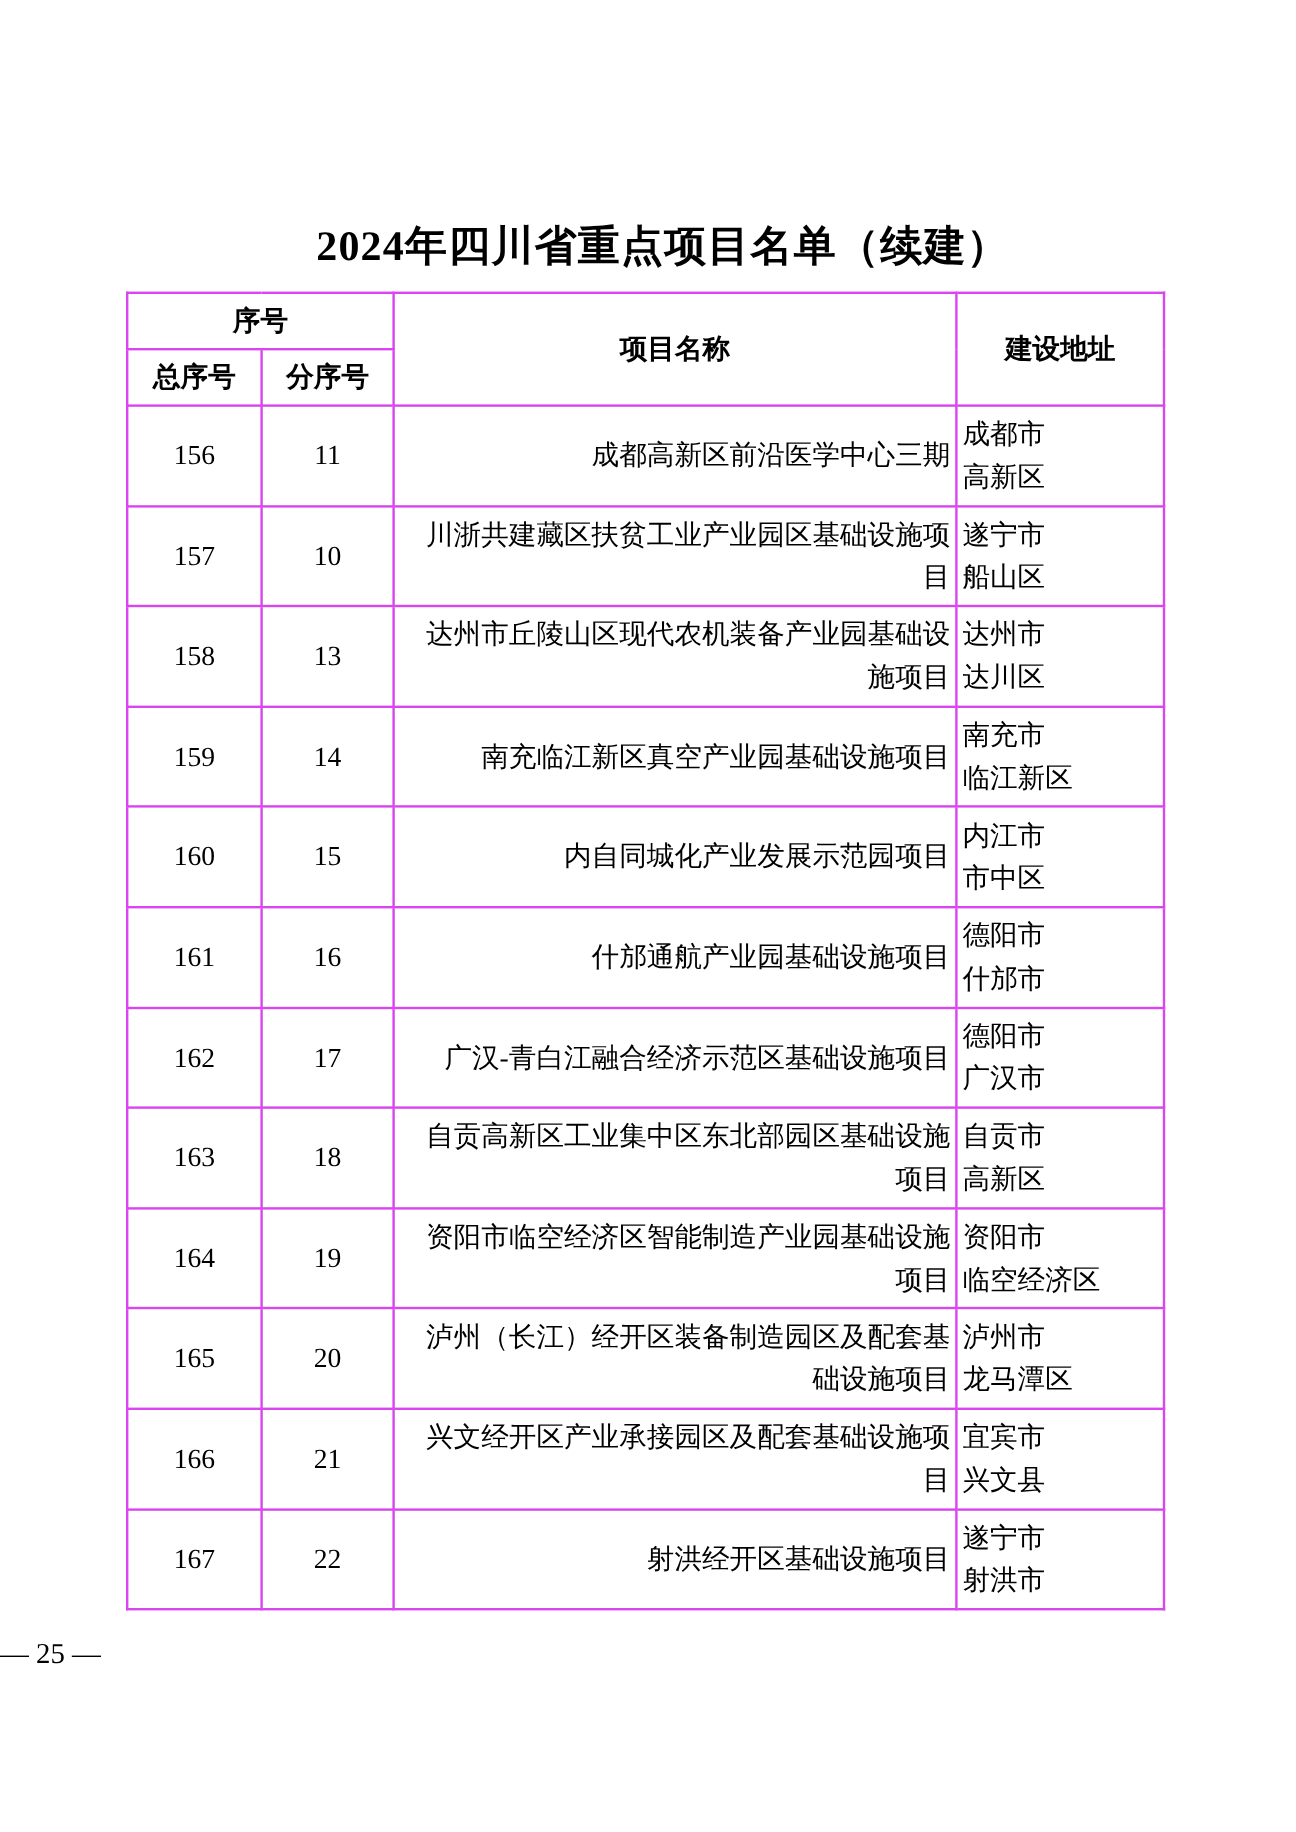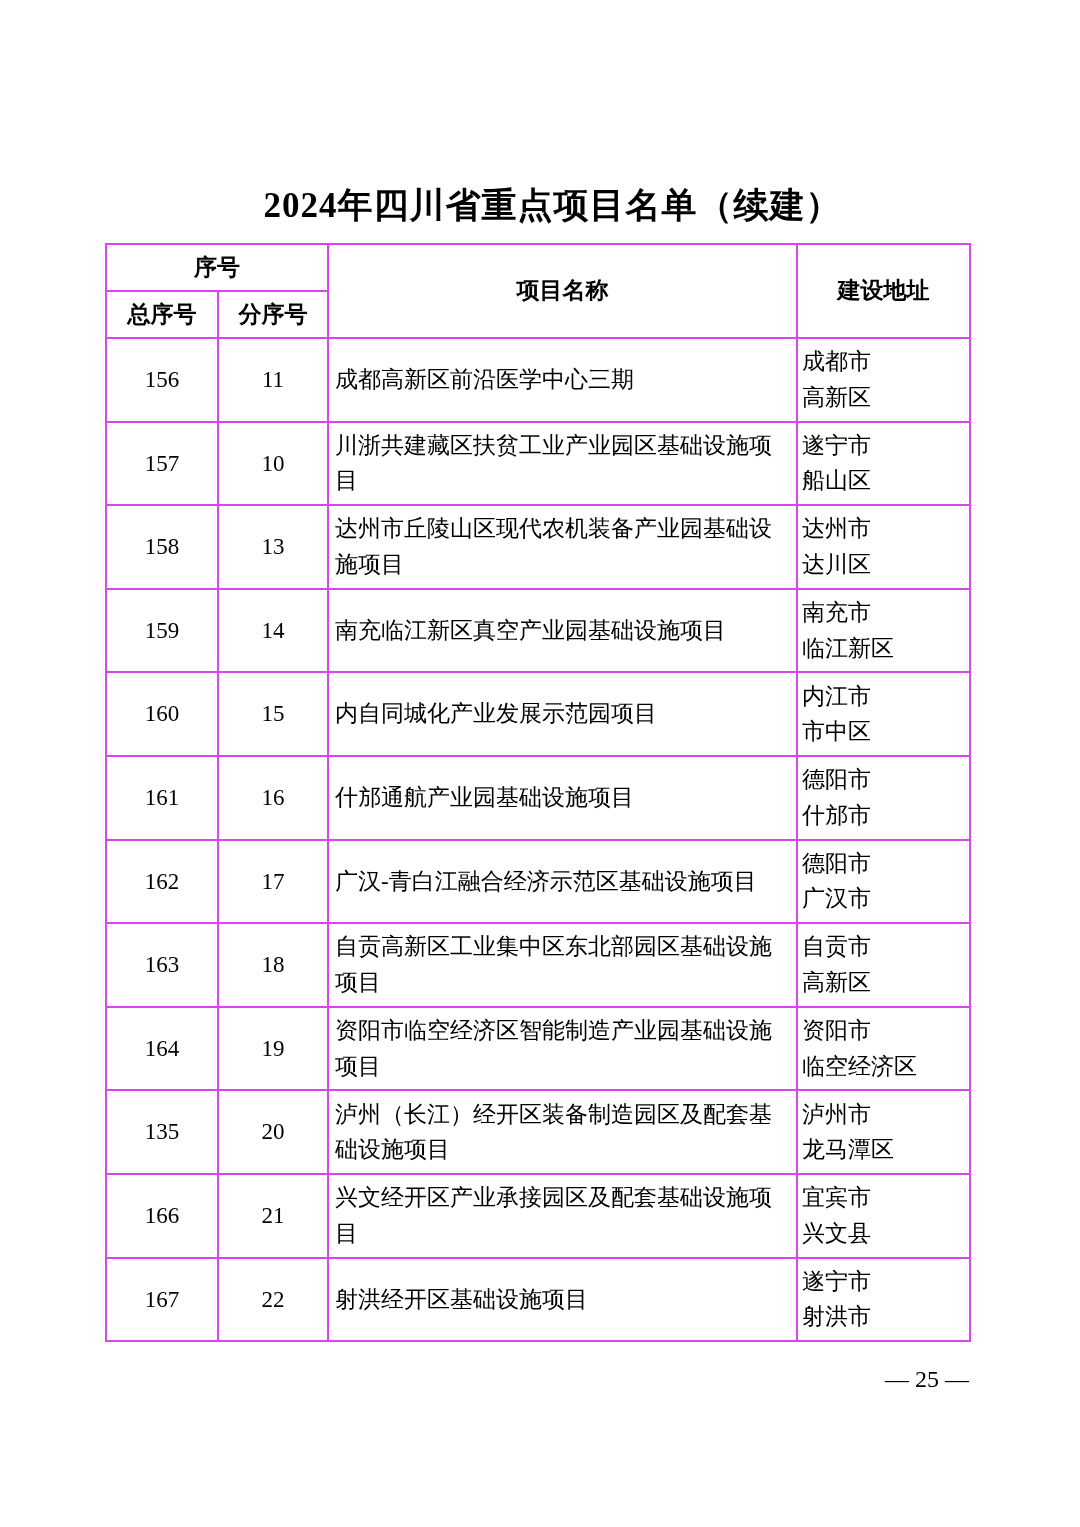--- a/index.html
+++ b/index.html
@@ -54,36 +54,36 @@
   }
   table.projects tbody td {
     height: 83.6px;
     font-family: "Liberation Serif", "DejaVu Serif", serif;
   }
   td.num-cell {
     text-align: center;
     margin-top: 24px;
   }
   td.project-cell {
-    text-align: left;
+    text-align: right;
     padding: 4px 4px 4px 6px;
     word-break: break-all;
     line-height: 1.6;
   }
   td.addr-cell {
     text-align: left;
     line-height: 1.8;
     padding: 2px 4px;
   }
   .page-number {
     position: absolute;
     top: 1366px;
     left: 0;
     width: 969px;
-    text-align: right;
+    text-align: left;
     font-size: 24px;
     font-family: "Liberation Serif", "DejaVu Serif", serif;
   }
 </style>
 </head>
 <body>
 
 <div class="page">
 
   <div class="doc-title">2024年四川省重点项目名单（续建）</div>
@@ -182,21 +182,21 @@
       <tr>
         <td class="num-cell">164</td>
         <td class="num-cell">19</td>
         <td class="project-cell">资阳市临空经济区智能制造产业园基础设施项目</td>
         <td class="addr-cell">
           <div>资阳市</div>
           <div>临空经济区</div>
         </td>
       </tr>
       <tr>
-        <td class="num-cell">135</td>
+        <td class="num-cell">165</td>
         <td class="num-cell">20</td>
         <td class="project-cell">泸州（长江）经开区装备制造园区及配套基础设施项目</td>
         <td class="addr-cell">
           <div>泸州市</div>
           <div>龙马潭区</div>
         </td>
       </tr>
       <tr>
         <td class="num-cell">166</td>
         <td class="num-cell">21</td>

